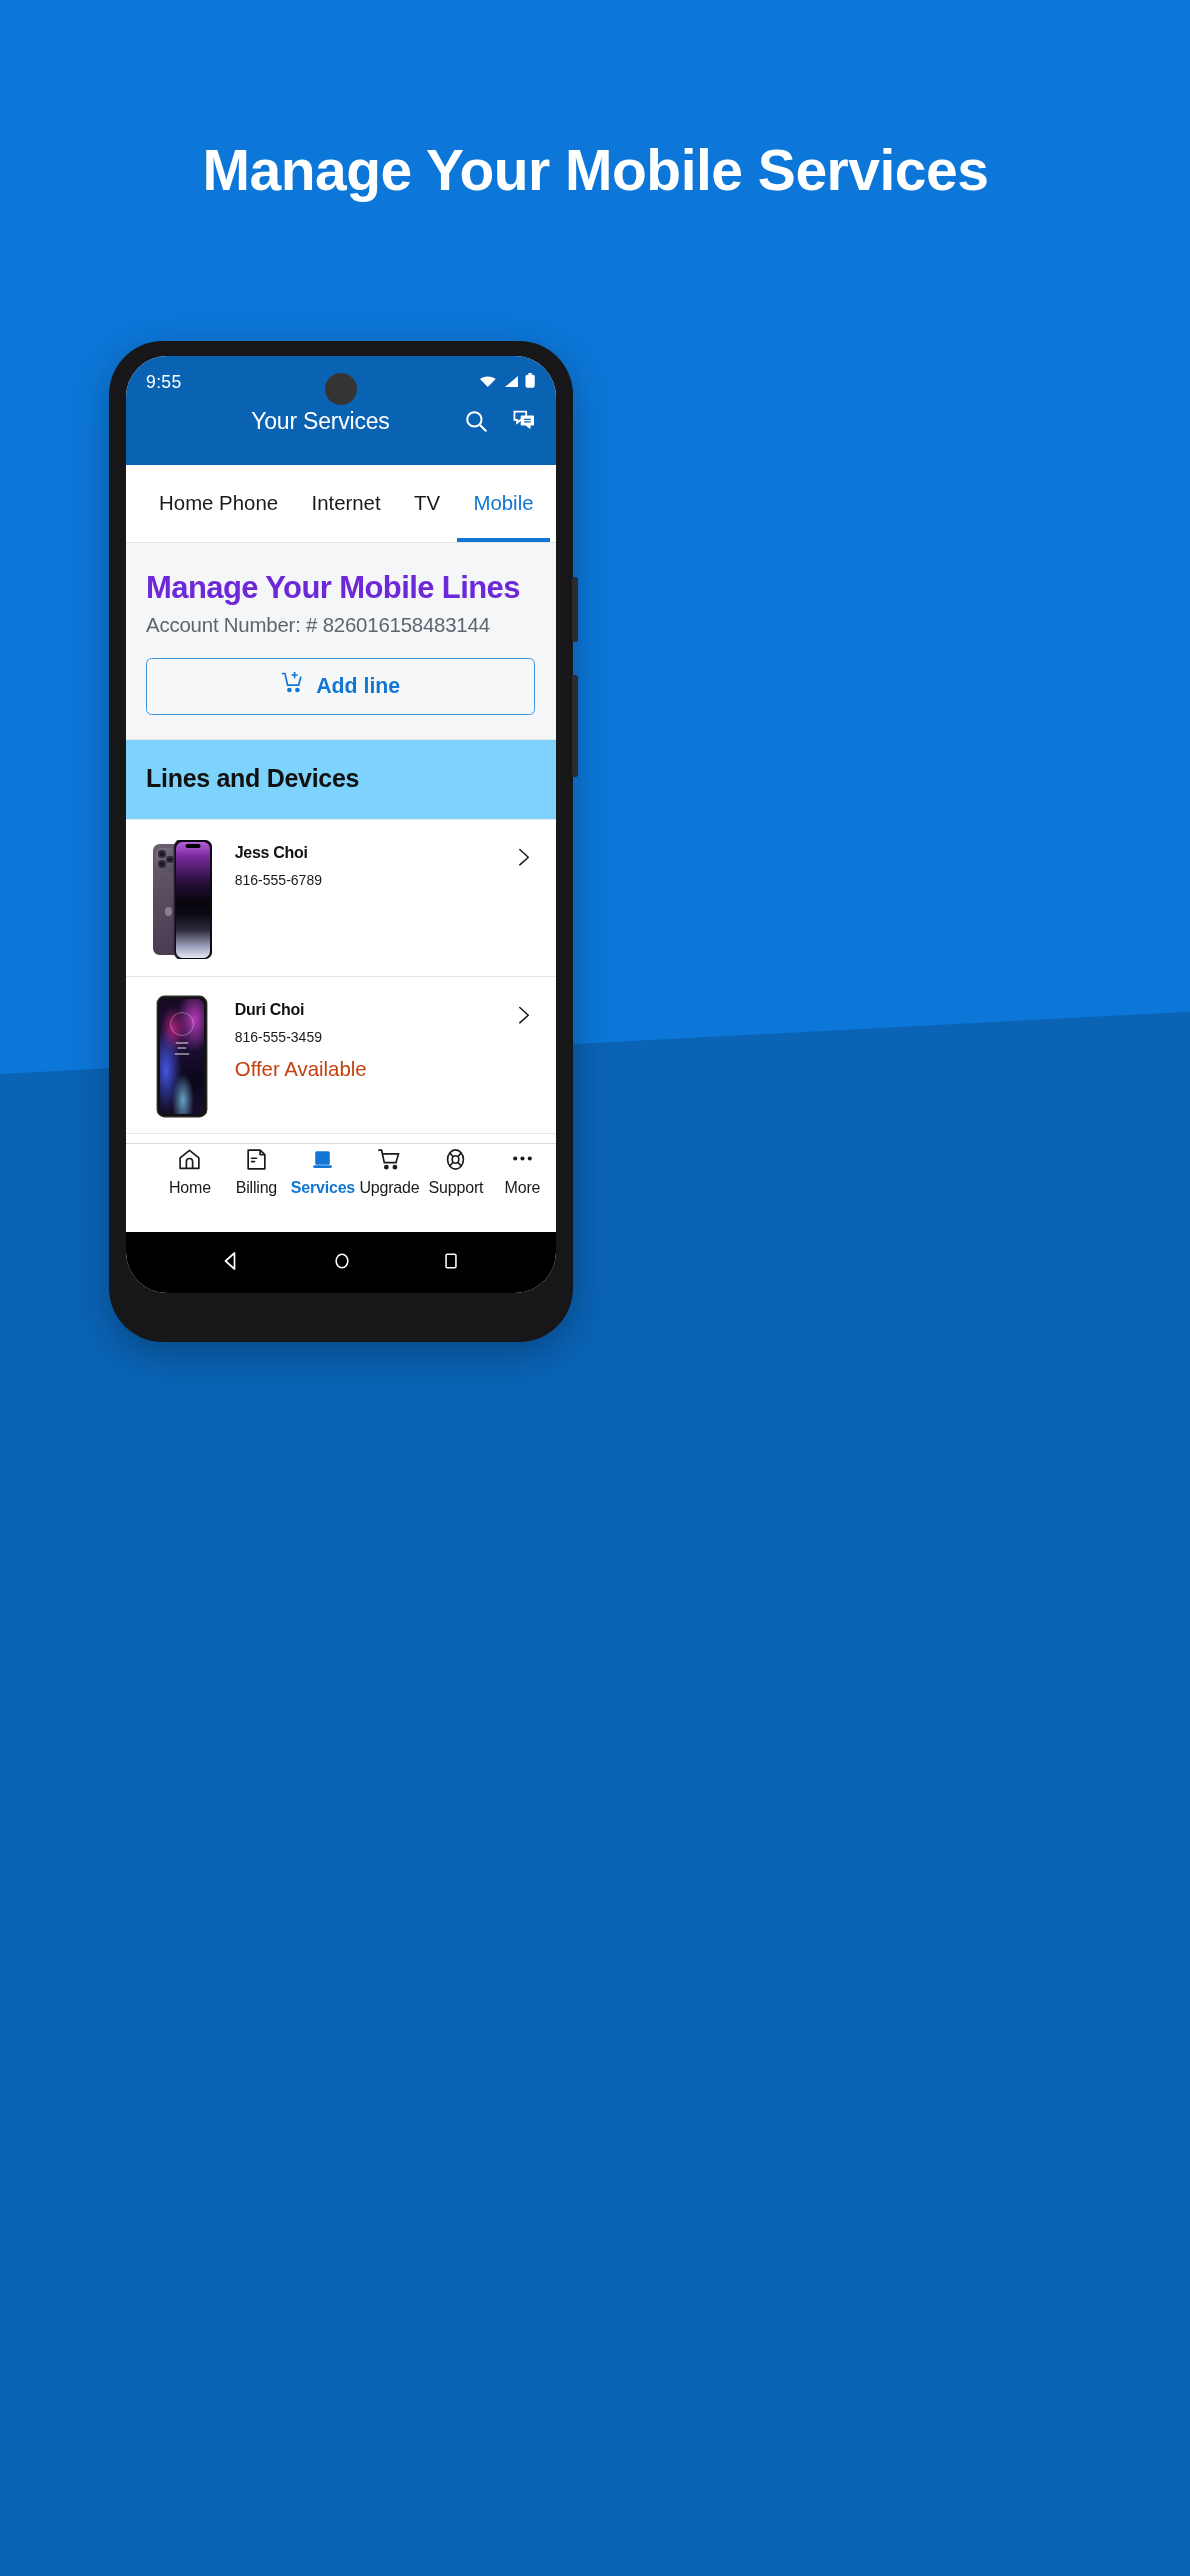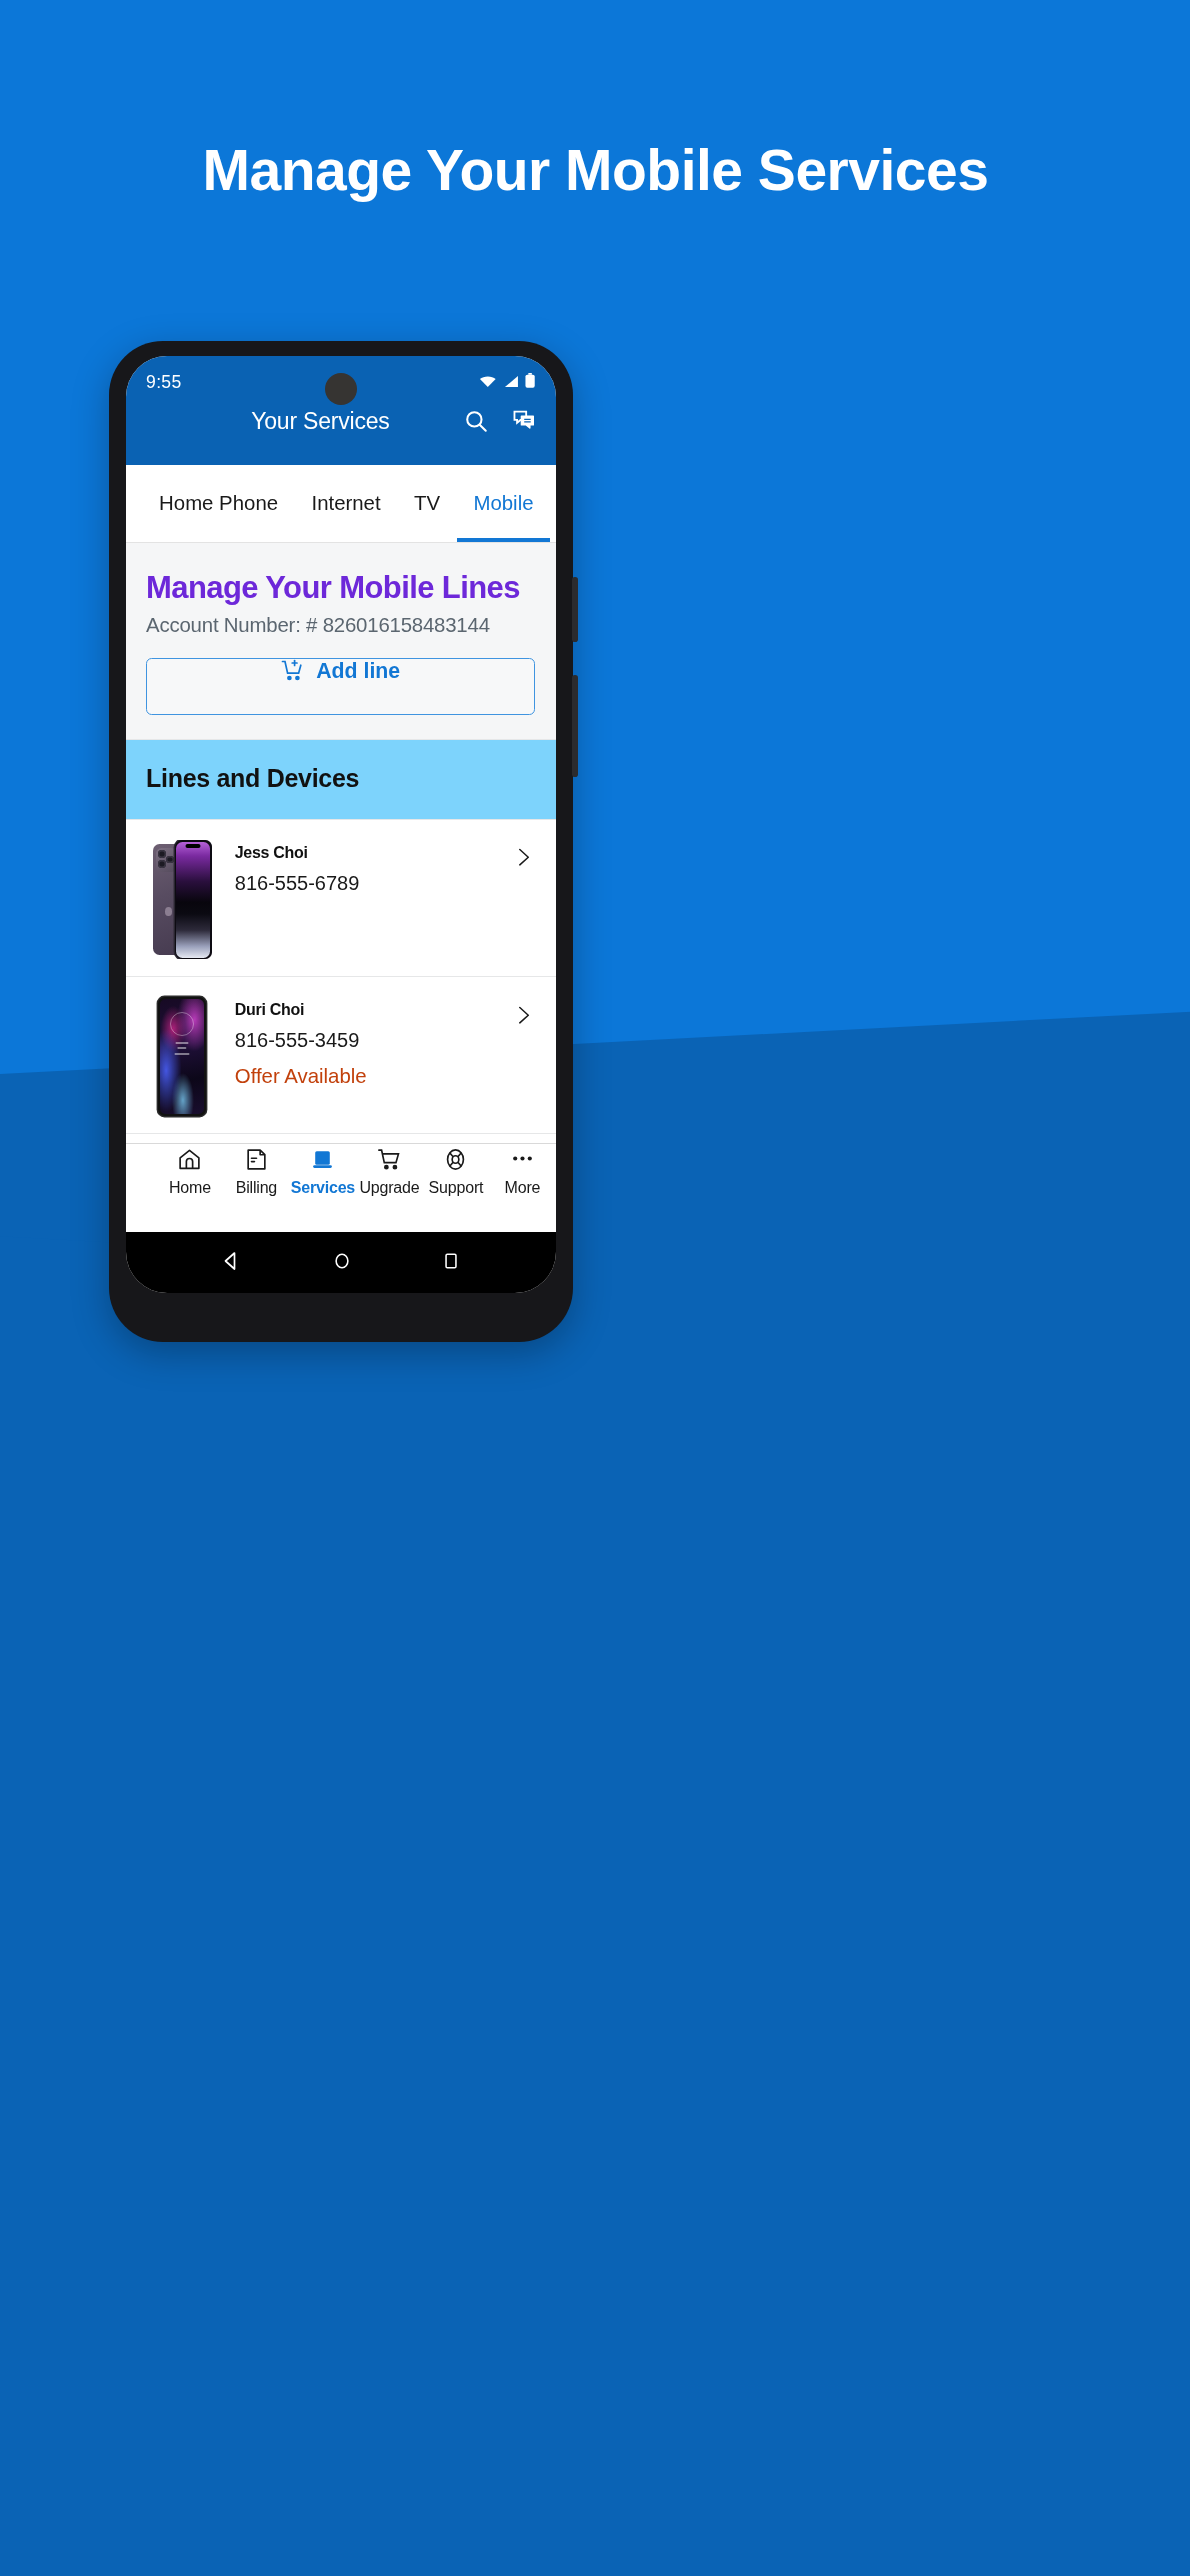--- a/index.html
+++ b/index.html
@@ -121,21 +121,21 @@
     font-size:31px; font-weight:bold; color:#6d28d9; letter-spacing:-0.6px;
     line-height:1.1;
   }
   .sec-sub {
     font-size:20.4px; color:#5b6670; margin-top:9.3px; letter-spacing:-0.2px;
   }
   .addline {
     margin-top:20.4px; height:57px; width:100%;
     border:0.9px solid #3f94e0; border-radius:5.6px;
     background:#f7f8f9;
-    display:flex; justify-content:center; gap:11px;
+    display:flex; align-items:center; justify-content:center; gap:11px;
     color:#1277d4; font-size:21.3px; font-weight:bold;
     cursor:pointer;
   }
 
   .lines-head {
     background:#7dd3fc; padding:24px 20.4px 26px 20.4px;
     border-bottom:0.9px solid #e6e7e8;
     font-size:25px; font-weight:bold; color:#111; letter-spacing:-0.3px;
   }
 
@@ -146,21 +146,21 @@
     background:#fff;
     cursor:pointer;
     min-height:139px;
   }
   .thumb {
     width:72px; flex:none; display:flex; align-items:flex-start;
     justify-content:center; padding-top:3.7px;
   }
   .line-info { flex:1; padding-left:16.7px; padding-top:7.4px; }
   .line-name { font-size:16px; font-weight:bold; color:#111; letter-spacing:-0.3px; }
-  .line-num { font-size:20px; color:#1a1a1a; margin-top:10.2px; }
+  .line-num { font-size:14px; color:#1a1a1a; margin-top:10.2px; }
   .line-offer { font-size:20.4px; color:#c2410c; margin-top:13px; }
   .chev { width:28px; flex:none; padding-top:11px; display:flex; justify-content:center; }
 
   
   .bottomnav {
     position:absolute; left:0; right:0; bottom:0; height:89px;
     background:#ffffff; border-top:0.9px solid #d9d9d9;
     display:flex; align-items:flex-start; z-index:5;padding-left:31px;
   }
   .nav-item {

